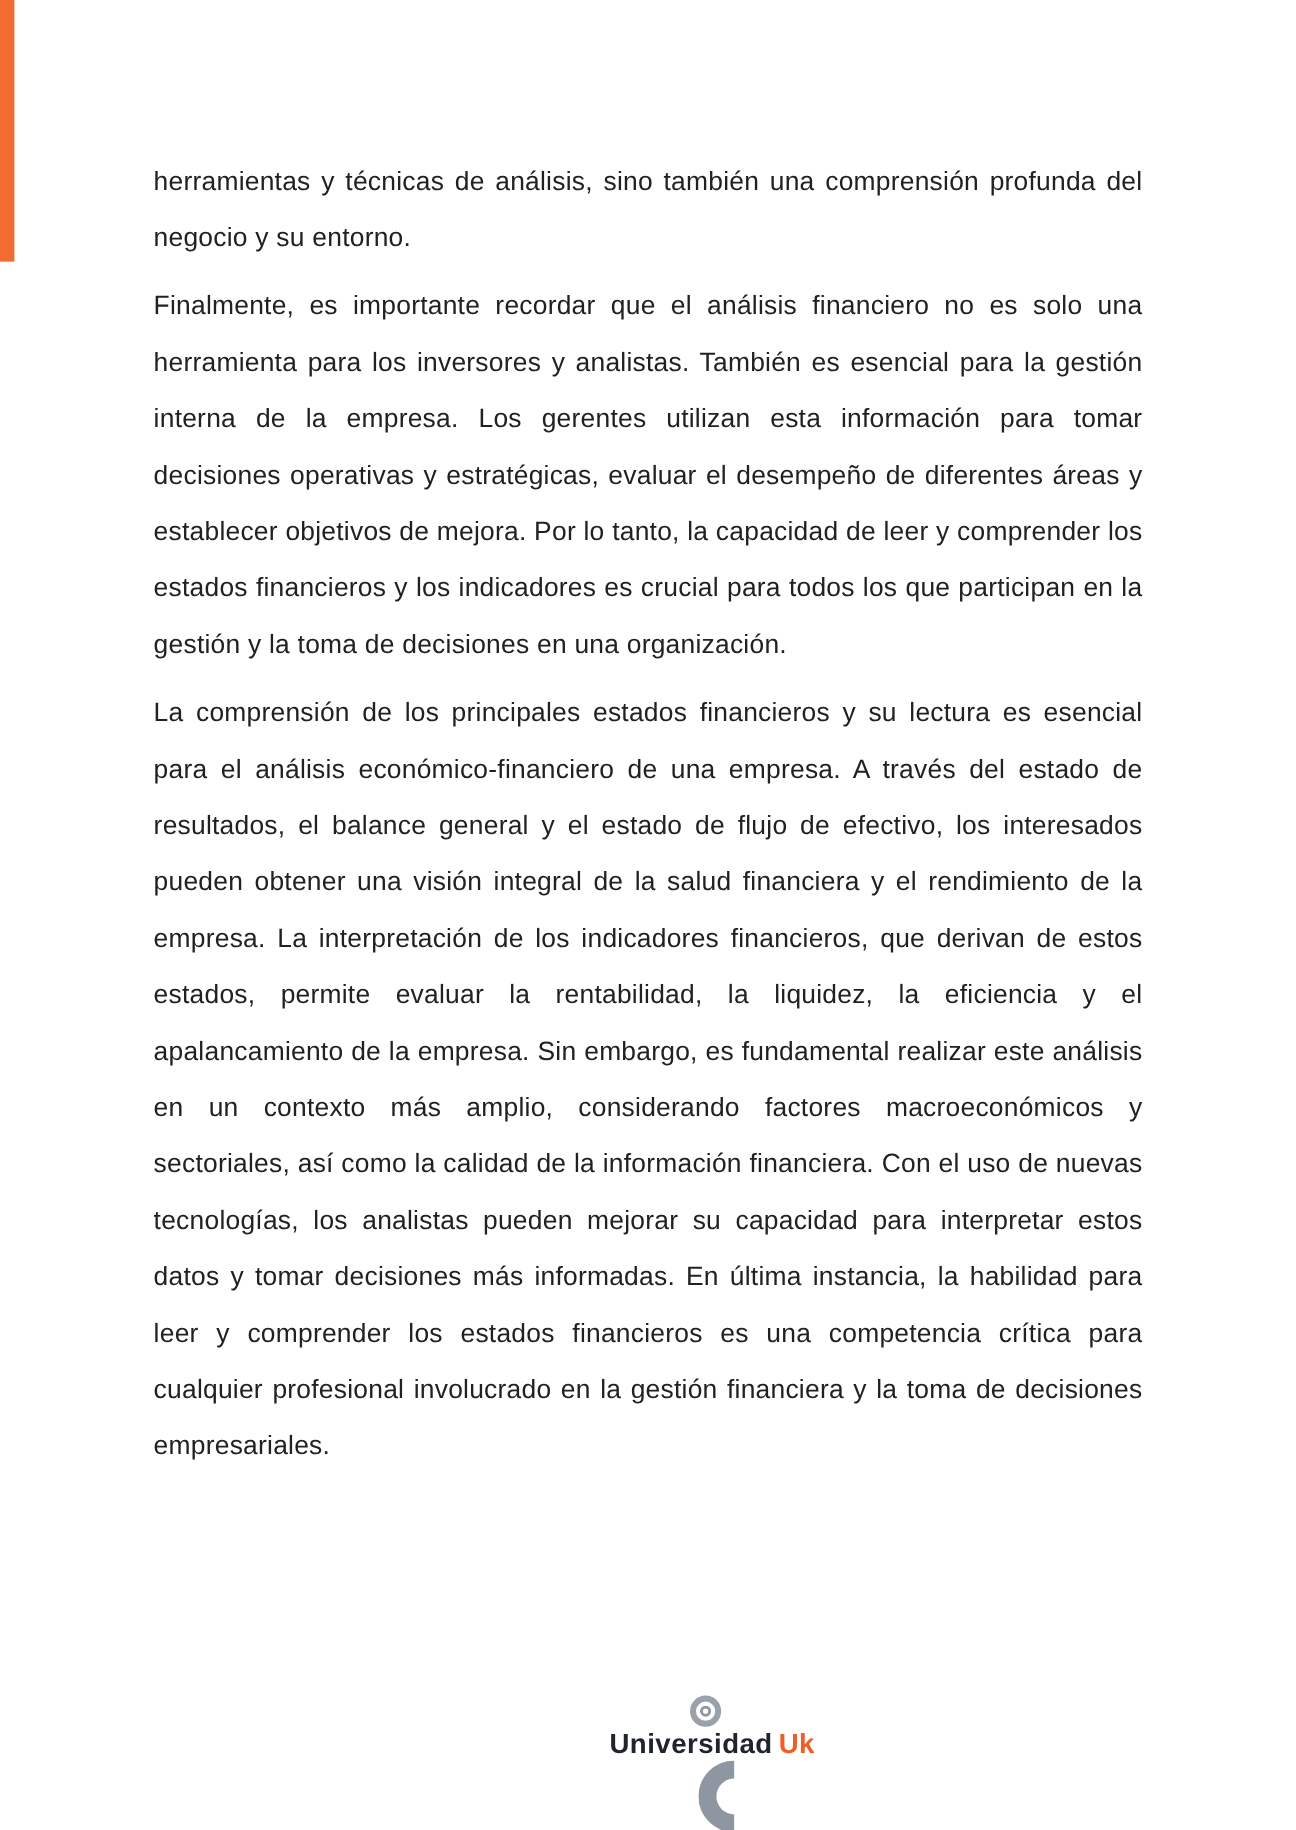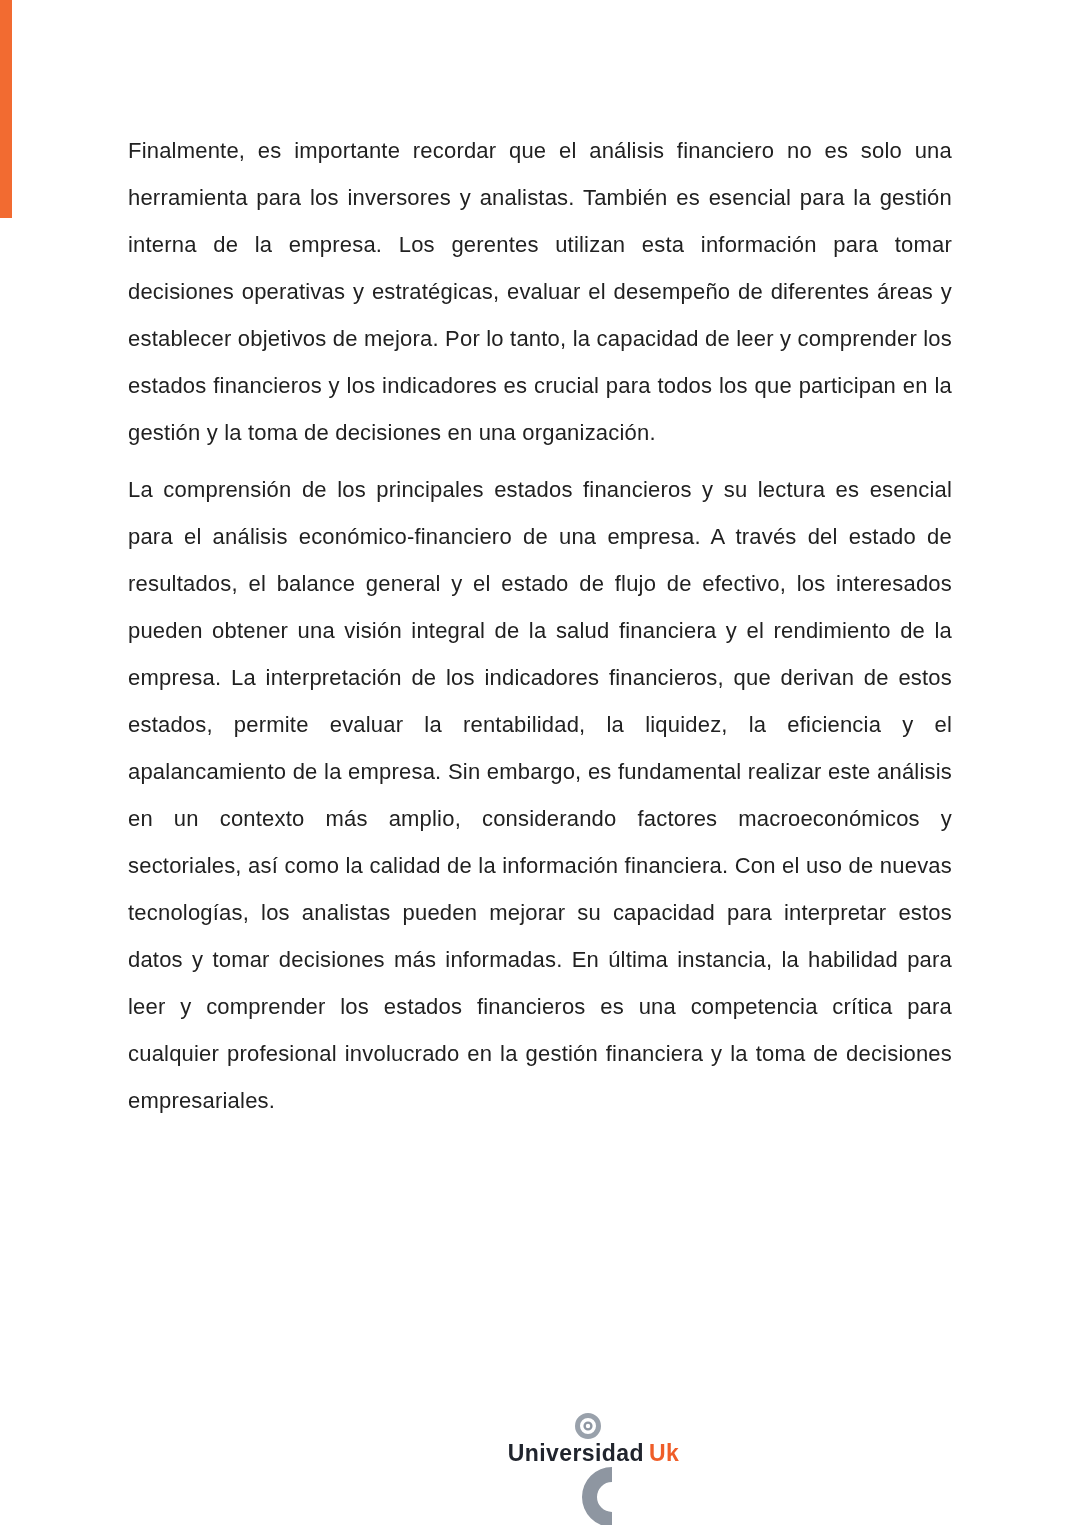--- a/index.html
+++ b/index.html
@@ -76,20 +76,21 @@
   }
 </style>
 </head>
 <body>
 
 <div class="page">
 
   <div class="accent-bar"></div>
 
   <div class="content">
+    <p>herramientas y técnicas de análisis, sino también una comprensión profunda del negocio y su entorno.</p>
     <p>Finalmente, es importante recordar que el análisis financiero no es solo una herramienta para los inversores y analistas. También es esencial para la gestión interna de la empresa. Los gerentes utilizan esta información para tomar decisiones operativas y estratégicas, evaluar el desempeño de diferentes áreas y establecer objetivos de mejora. Por lo tanto, la capacidad de leer y comprender los estados financieros y los indicadores es crucial para todos los que participan en la gestión y la toma de decisiones en una organización.</p>
     <p>La comprensión de los principales estados financieros y su lectura es esencial para el análisis económico-financiero de una empresa. A través del estado de resultados, el balance general y el estado de flujo de efectivo, los interesados pueden obtener una visión integral de la salud financiera y el rendimiento de la empresa. La interpretación de los indicadores financieros, que derivan de estos estados, permite evaluar la rentabilidad, la liquidez, la eficiencia y el apalancamiento de la empresa. Sin embargo, es fundamental realizar este análisis en un contexto más amplio, considerando factores macroeconómicos y sectoriales, así como la calidad de la información financiera. Con el uso de nuevas tecnologías, los analistas pueden mejorar su capacidad para interpretar estos datos y tomar decisiones más informadas. En última instancia, la habilidad para leer y comprender los estados financieros es una competencia crítica para cualquier profesional involucrado en la gestión financiera y la toma de decisiones empresariales.</p>
   </div>
 
   <div class="footer">
     <div class="footer-rule"></div>
 
     <svg class="target-icon" viewBox="0 0 28 28" xmlns="http://www.w3.org/2000/svg">
       <circle cx="14" cy="14" r="10.5" fill="none" stroke="#99A1AB" stroke-width="5"></circle>
       <circle cx="14" cy="14" r="3.4" fill="none" stroke="#8E96A1" stroke-width="2.4"></circle>

